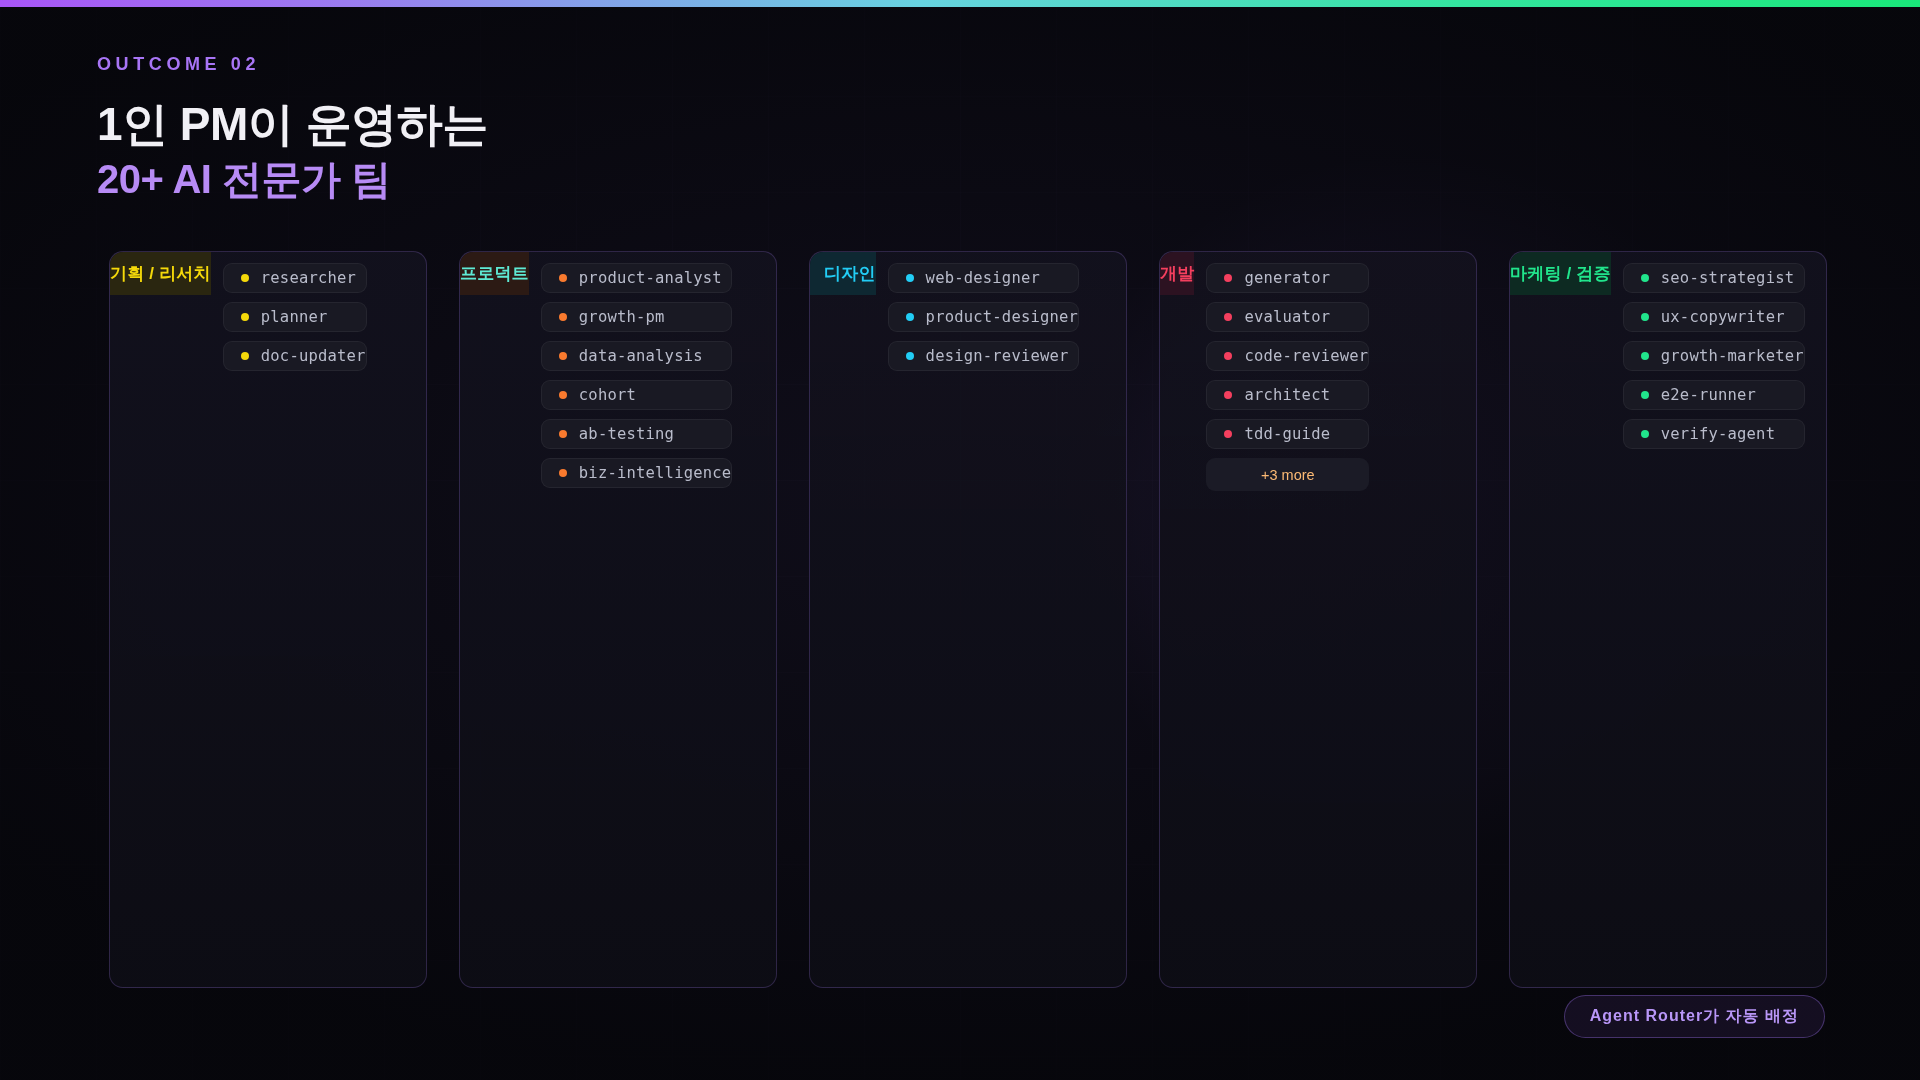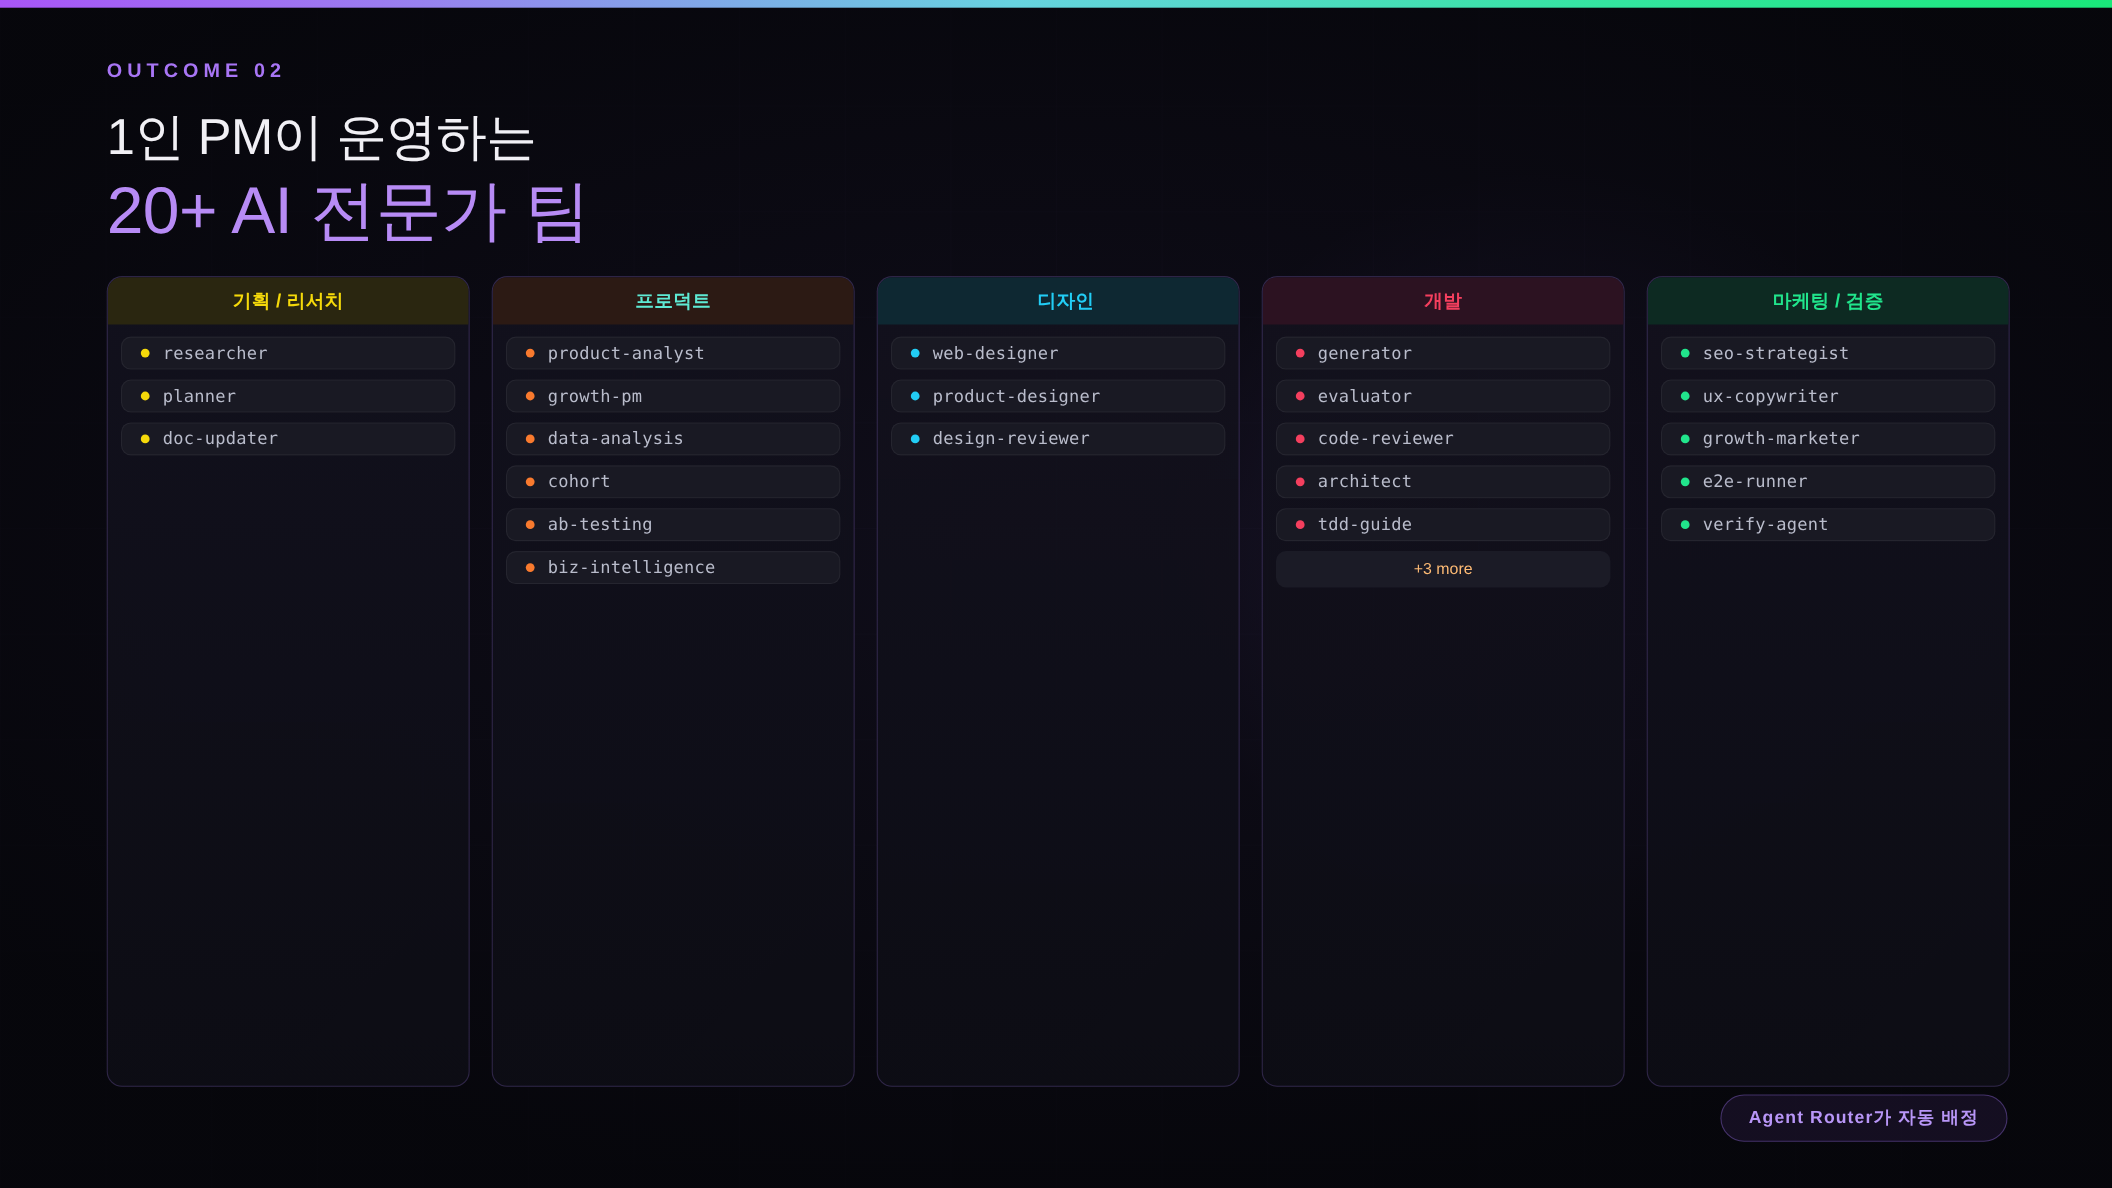--- a/index.html
+++ b/index.html
@@ -44,42 +44,42 @@
   }
 
   
   .hdr { position:absolute; left:97px; top:54px; width:900px; }
   .kicker {
     font-size:18px; font-weight:700; letter-spacing:4.6px;
     color:#a875f5;
   }
   .title-l1 {
     margin-top:20px;
-    font-size:46px; font-weight:400; letter-spacing:-0.5px;
+    font-size:46px; font-weight:700; letter-spacing:-0.5px;
     color:#f1f0f5; line-height:1.28;
   }
   .title-l2 {
-    font-size:60px; font-weight:400; letter-spacing:-0.5px;
+    font-size:40px; font-weight:700; letter-spacing:-0.5px;
     color:#b78bf5; line-height:1.28;
   }
 
   
   .cols {
     position:absolute; left:97px; top:251px;
     width:1730px; height:737px;
     display:flex; gap:20px;
   }
   .col {
     position:relative;
     flex:1 1 0;
     border-radius:14px;
     background: linear-gradient(180deg, rgba(19,18,30,0.92) 0%, rgba(13,13,21,0.96) 100%);
     border:1px solid rgba(126,96,190,0.30);
     overflow:hidden;
-    display:flex; flex-direction:column;
+    display:flex; flex-direction:row;margin-left:12px;
   }
   .col-head {
     height:43px;
     display:flex; align-items:center; justify-content:center;
     font-size:17px; font-weight:800; letter-spacing:0.2px;
   }
   .col-body { padding:11px 12px 12px 12px; display:flex; flex-direction:column; gap:9px; }
   .item {
     height:30px;
     display:flex; align-items:center;

